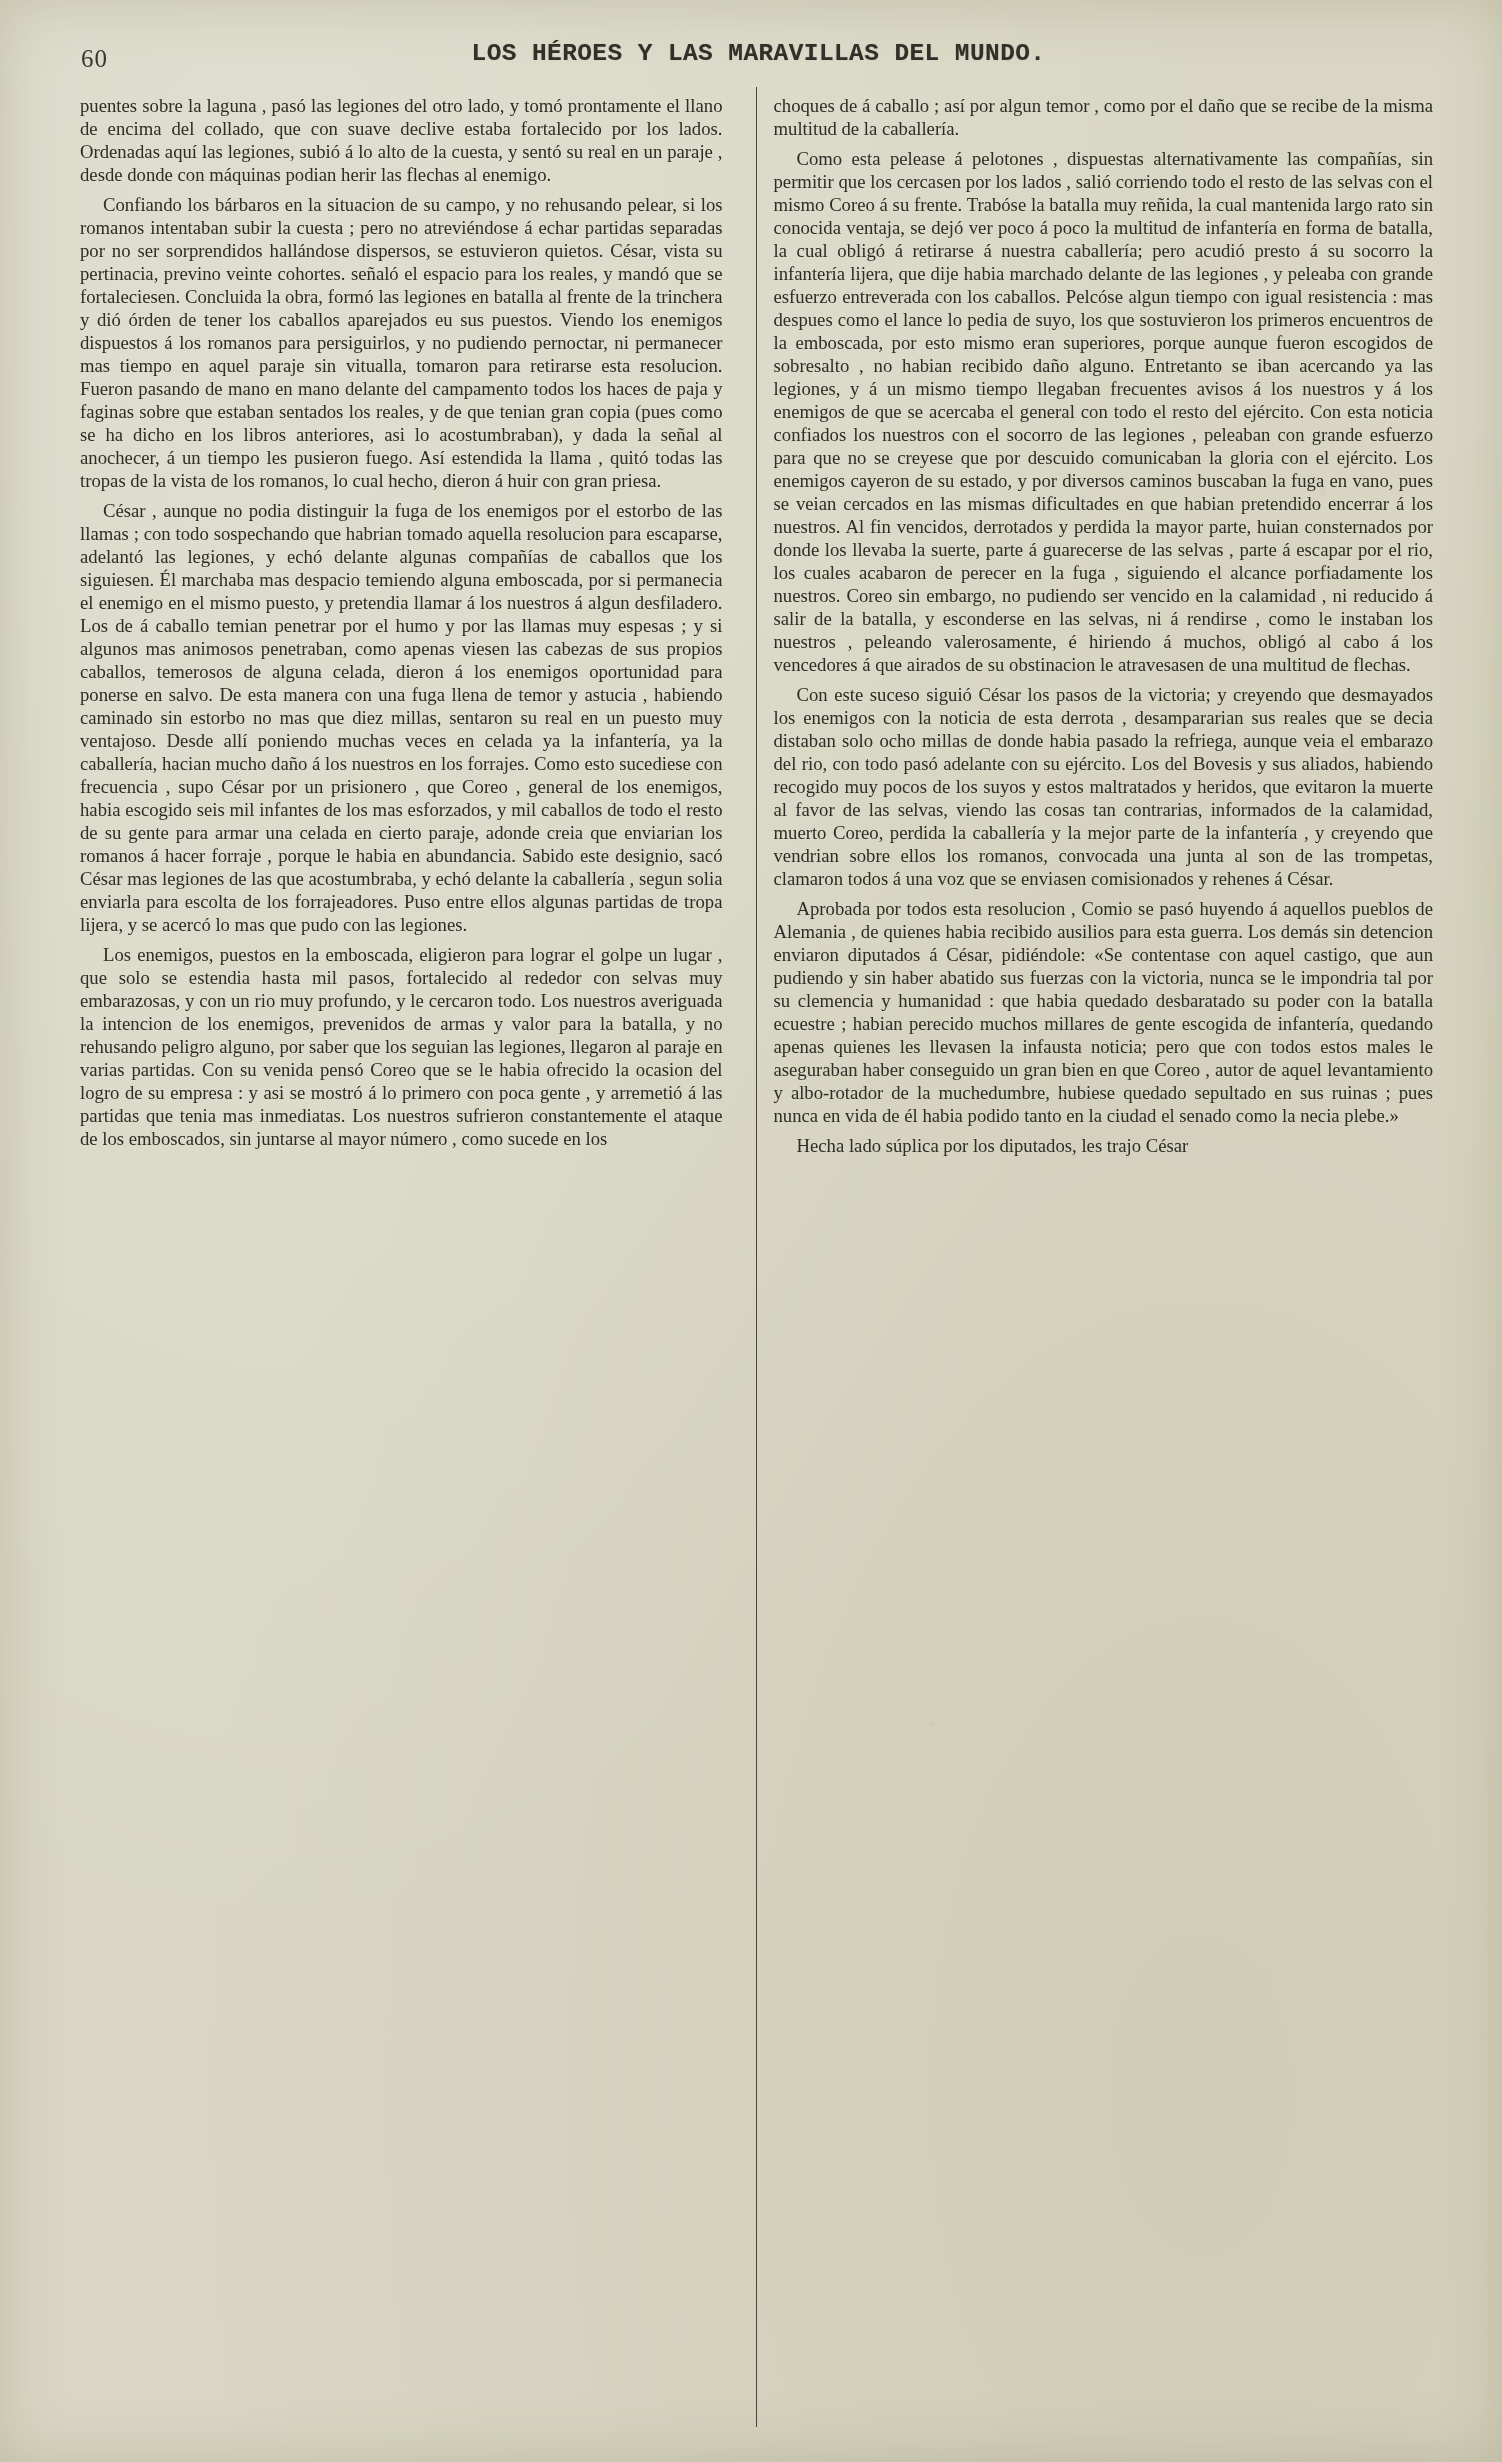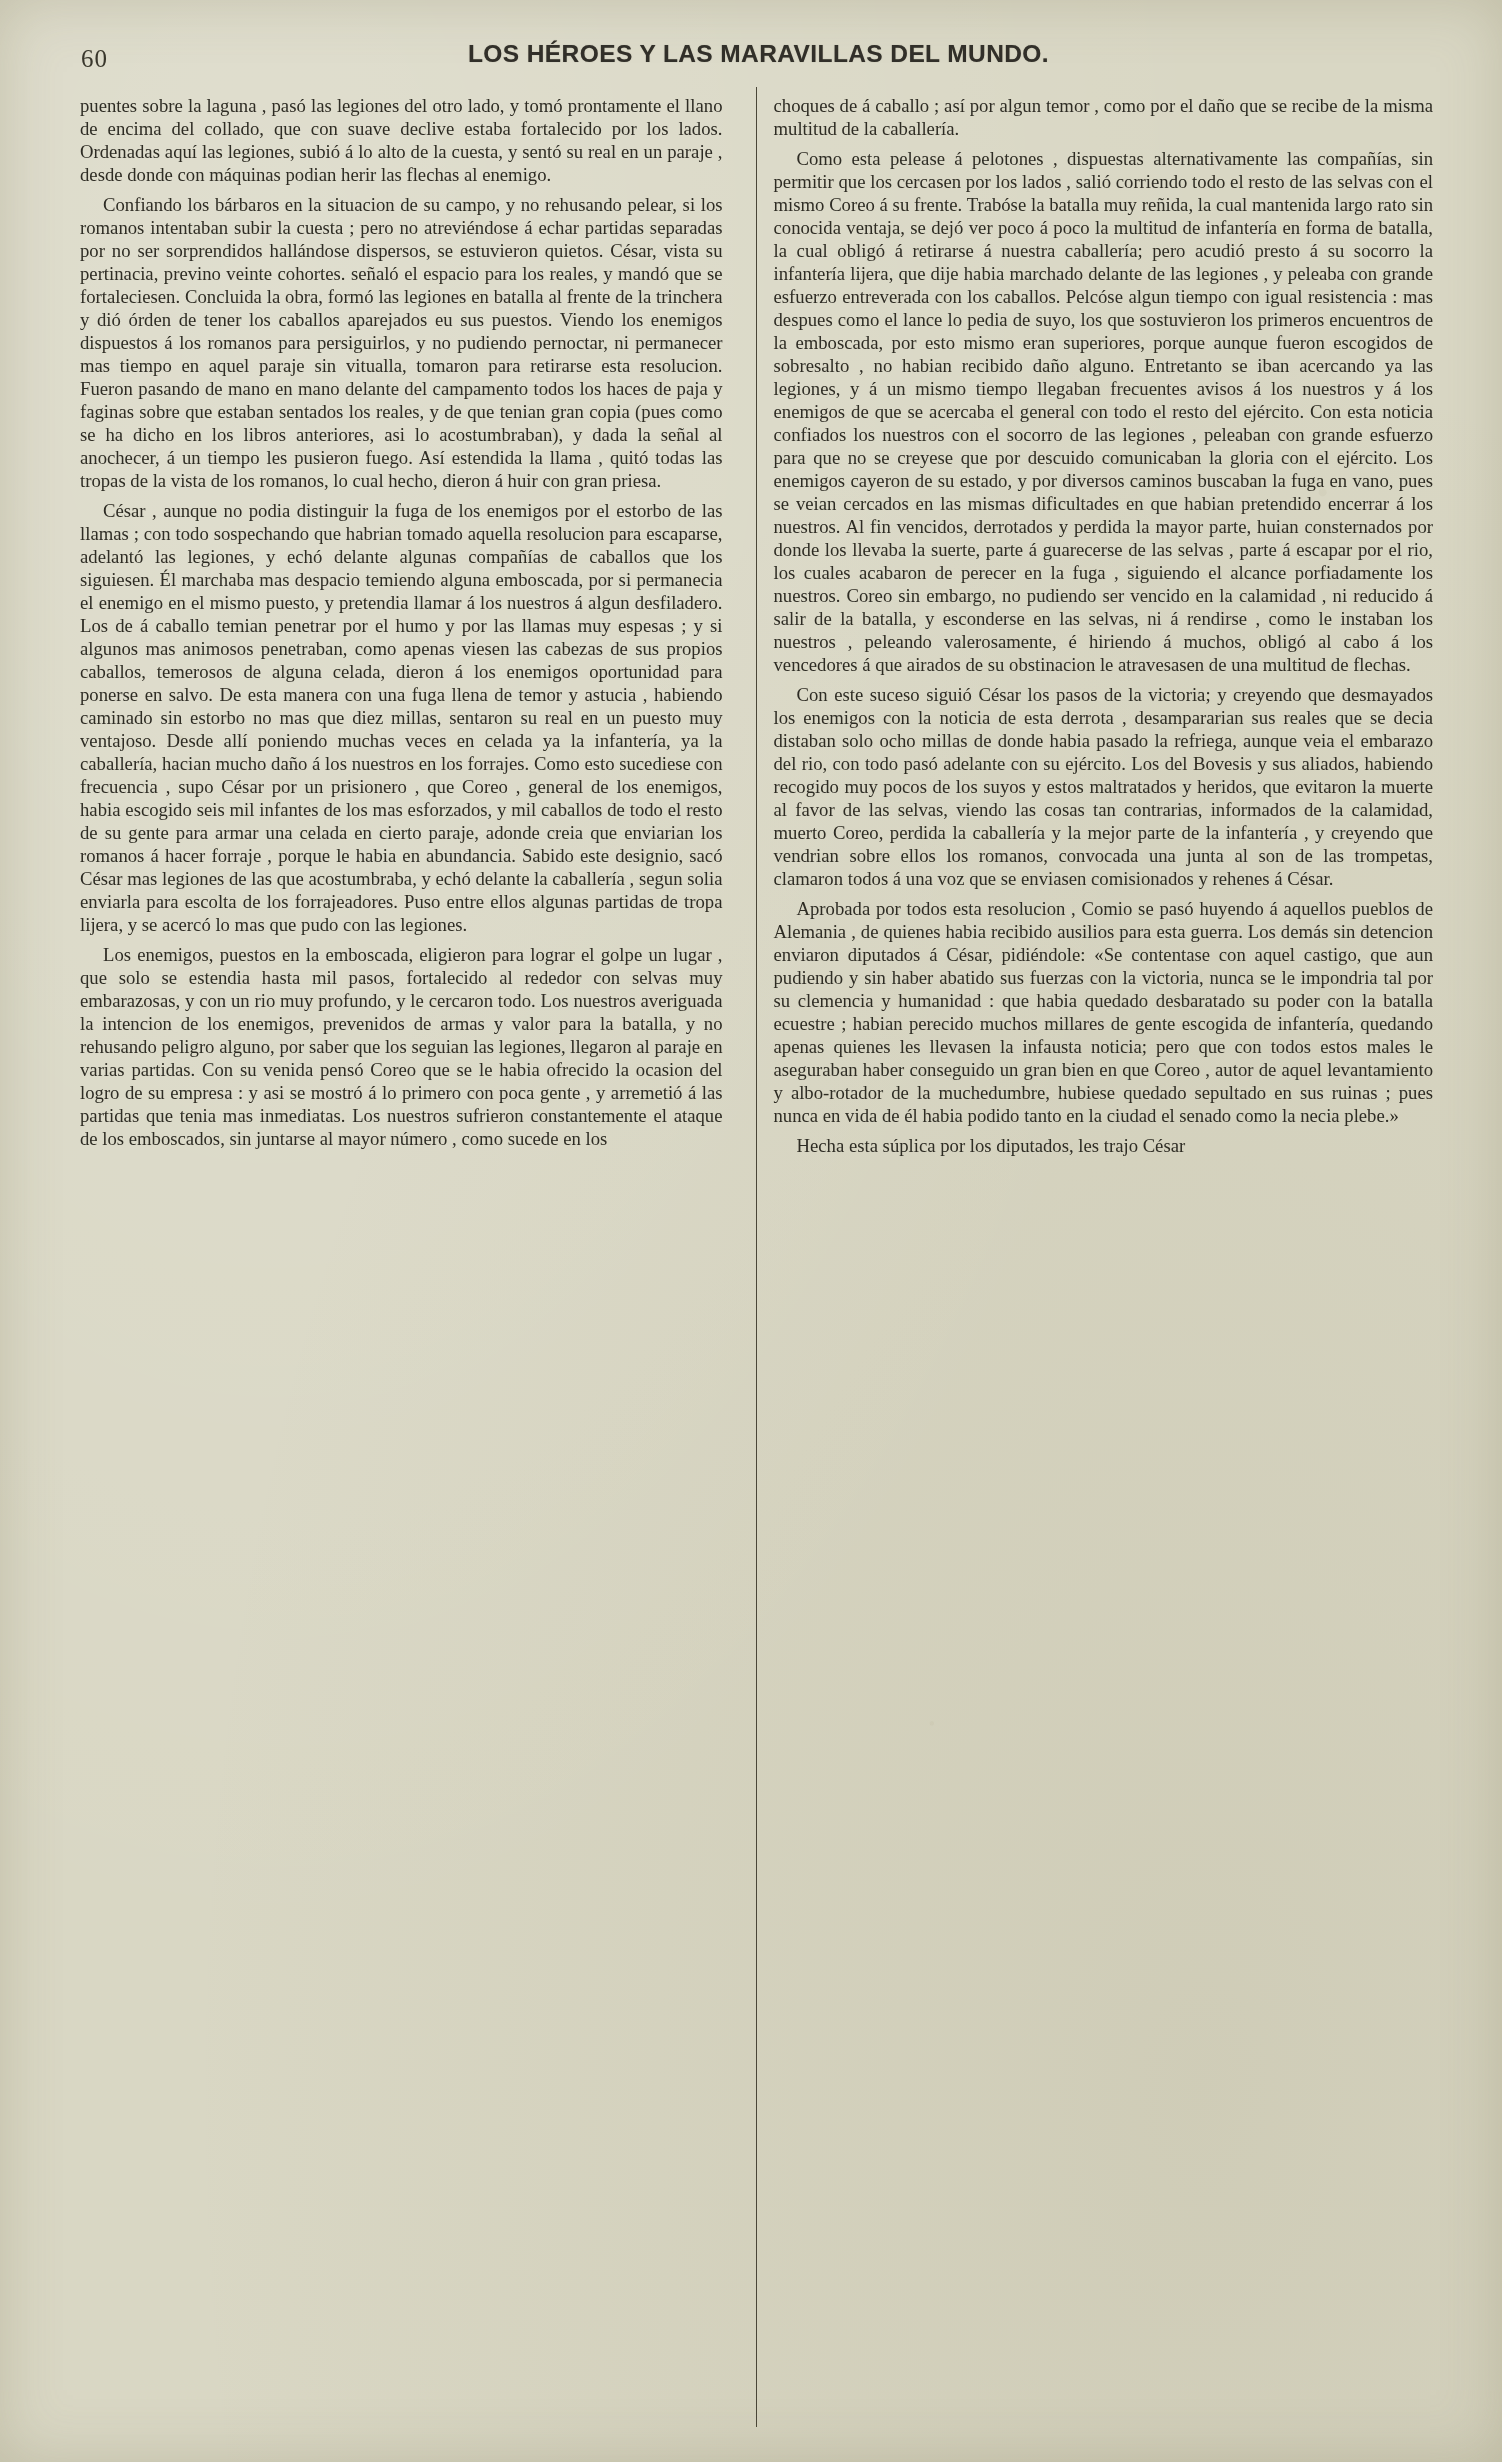--- a/index.html
+++ b/index.html
@@ -44,21 +44,21 @@
   .running-title {
     position: absolute;
     left: 0;
     right: 0;
     top: 0;
     text-align: center;
     font-size: 24.5px;
     font-weight: bold;
     letter-spacing: 0.4px;
     color: #32302a;
-    font-family: Liberation Sans, sans-serif;
+    font-family: Liberation Mono, monospace;
     text-shadow: 0 0 0.9px rgba(60,55,35,0.35);
   }
   .columns {
     position: absolute;
     top: 87px;
     left: 73px;
     right: 63px;
     bottom: 35px;
     display: flex;
     gap: 0px;
@@ -123,21 +123,21 @@
       <p>Confiando los bárbaros en la situacion de su campo, y no rehusando pelear, si los romanos intentaban subir la cuesta ; pero no atreviéndose á echar partidas separadas por no ser sorprendidos hallándose dispersos, se estuvieron quietos. César, vista su pertinacia, previno veinte cohortes. señaló el espacio para los reales, y mandó que se fortaleciesen. Concluida la obra, formó las legiones en batalla al frente de la trinchera y dió órden de tener los caballos aparejados eu sus puestos. Viendo los enemigos dispuestos á los romanos para persiguirlos, y no pudiendo pernoctar, ni permanecer mas tiempo en aquel paraje sin vitualla, tomaron para retirarse esta resolucion. Fueron pasando de mano en mano delante del campamento todos los haces de paja y faginas sobre que estaban sentados los reales, y de que tenian gran copia (pues como se ha dicho en los libros anteriores, asi lo acostumbraban), y dada la señal al anochecer, á un tiempo les pusieron fuego. Así estendida la llama , quitó todas las tropas de la vista de los romanos, lo cual hecho, dieron á huir con gran priesa.</p>
       <p>César , aunque no podia distinguir la fuga de los enemigos por el estorbo de las llamas ; con todo sospechando que habrian tomado aquella resolucion para escaparse, adelantó las legiones, y echó delante algunas compañías de caballos que los siguiesen. Él marchaba mas despacio temiendo alguna emboscada, por si permanecia el enemigo en el mismo puesto, y pretendia llamar á los nuestros á algun desfiladero. Los de á caballo temian penetrar por el humo y por las llamas muy espesas ; y si algunos mas animosos penetraban, como apenas viesen las cabezas de sus propios caballos, temerosos de alguna celada, dieron á los enemigos oportunidad para ponerse en salvo. De esta manera con una fuga llena de temor y astucia , habiendo caminado sin estorbo no mas que diez millas, sentaron su real en un puesto muy ventajoso. Desde allí poniendo muchas veces en celada ya la infantería, ya la caballería, hacian mucho daño á los nuestros en los forrajes. Como esto sucediese con frecuencia , supo César por un prisionero , que Coreo , general de los enemigos, habia escogido seis mil infantes de los mas esforzados, y mil caballos de todo el resto de su gente para armar una celada en cierto paraje, adonde creia que enviarian los romanos á hacer forraje , porque le habia en abundancia. Sabido este designio, sacó César mas legiones de las que acostumbraba, y echó delante la caballería , segun solia enviarla para escolta de los forrajeadores. Puso entre ellos algunas partidas de tropa lijera, y se acercó lo mas que pudo con las legiones.</p>
       <p>Los enemigos, puestos en la emboscada, eligieron para lograr el golpe un lugar , que solo se estendia hasta mil pasos, fortalecido al rededor con selvas muy embarazosas, y con un rio muy profundo, y le cercaron todo. Los nuestros averiguada la intencion de los enemigos, prevenidos de armas y valor para la batalla, y no rehusando peligro alguno, por saber que los seguian las legiones, llegaron al paraje en varias partidas. Con su venida pensó Coreo que se le habia ofrecido la ocasion del logro de su empresa : y asi se mostró á lo primero con poca gente , y arremetió á las partidas que tenia mas inmediatas. Los nuestros sufrieron constantemente el ataque de los emboscados, sin juntarse al mayor número , como sucede en los</p>
     </div>
 
     <div class="col right">
       <p class="noindent">choques de á caballo ; así por algun temor , como por el daño que se recibe de la misma multitud de la caballería.</p>
       <p>Como esta pelease á pelotones , dispuestas alternativamente las compañías, sin permitir que los cercasen por los lados , salió corriendo todo el resto de las selvas con el mismo Coreo á su frente. Trabóse la batalla muy reñida, la cual mantenida largo rato sin conocida ventaja, se dejó ver poco á poco la multitud de infantería en forma de batalla, la cual obligó á retirarse á nuestra caballería; pero acudió presto á su socorro la infantería lijera, que dije habia marchado delante de las legiones , y peleaba con grande esfuerzo entreverada con los caballos. Pelcóse algun tiempo con igual resistencia : mas despues como el lance lo pedia de suyo, los que sostuvieron los primeros encuentros de la emboscada, por esto mismo eran superiores, porque aunque fueron escogidos de sobresalto , no habian recibido daño alguno. Entretanto se iban acercando ya las legiones, y á un mismo tiempo llegaban frecuentes avisos á los nuestros y á los enemigos de que se acercaba el general con todo el resto del ejército. Con esta noticia confiados los nuestros con el socorro de las legiones , peleaban con grande esfuerzo para que no se creyese que por descuido comunicaban la gloria con el ejército. Los enemigos cayeron de su estado, y por diversos caminos buscaban la fuga en vano, pues se veian cercados en las mismas dificultades en que habian pretendido encerrar á los nuestros. Al fin vencidos, derrotados y perdida la mayor parte, huian consternados por donde los llevaba la suerte, parte á guarecerse de las selvas , parte á escapar por el rio, los cuales acabaron de perecer en la fuga , siguiendo el alcance porfiadamente los nuestros. Coreo sin embargo, no pudiendo ser vencido en la calamidad , ni reducido á salir de la batalla, y esconderse en las selvas, ni á rendirse , como le instaban los nuestros , peleando valerosamente, é hiriendo á muchos, obligó al cabo á los vencedores á que airados de su obstinacion le atravesasen de una multitud de flechas.</p>
       <p>Con este suceso siguió César los pasos de la victoria; y creyendo que desmayados los enemigos con la noticia de esta derrota , desampararian sus reales que se decia distaban solo ocho millas de donde habia pasado la refriega, aunque veia el embarazo del rio, con todo pasó adelante con su ejército. Los del Bovesis y sus aliados, habiendo recogido muy pocos de los suyos y estos maltratados y heridos, que evitaron la muerte al favor de las selvas, viendo las cosas tan contrarias, informados de la calamidad, muerto Coreo, perdida la caballería y la mejor parte de la infantería , y creyendo que vendrian sobre ellos los romanos, convocada una junta al son de las trompetas, clamaron todos á una voz que se enviasen comisionados y rehenes á César.</p>
       <p>Aprobada por todos esta resolucion , Comio se pasó huyendo á aquellos pueblos de Alemania , de quienes habia recibido ausilios para esta guerra. Los demás sin detencion enviaron diputados á César, pidiéndole: «Se contentase con aquel castigo, que aun pudiendo y sin haber abatido sus fuerzas con la victoria, nunca se le impondria tal por su clemencia y humanidad : que habia quedado desbaratado su poder con la batalla ecuestre ; habian perecido muchos millares de gente escogida de infantería, quedando apenas quienes les llevasen la infausta noticia; pero que con todos estos males le aseguraban haber conseguido un gran bien en que Coreo , autor de aquel levantamiento y albo-rotador de la muchedumbre, hubiese quedado sepultado en sus ruinas ; pues nunca en vida de él habia podido tanto en la ciudad el senado como la necia plebe.»</p>
-      <p>Hecha esta súplica por los diputados, les trajo César</p>
+      <p>Hecha lado súplica por los diputados, les trajo César</p>
     </div>
 
   </div>
 
   <div class="grain"></div>
   <div class="edge-shade"></div>
 </div>
 
 
 </body></html>

